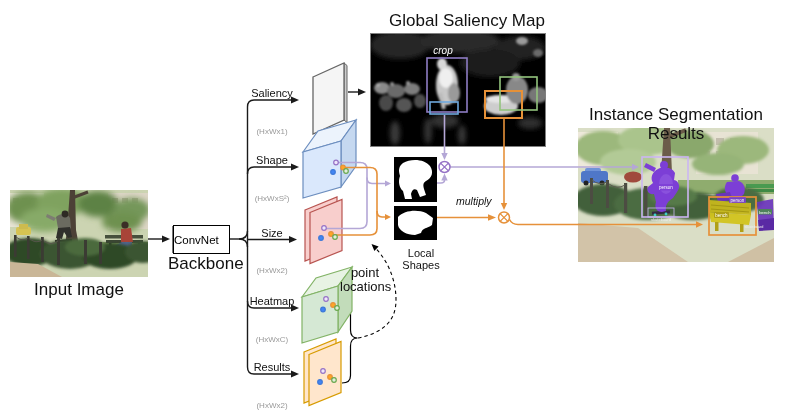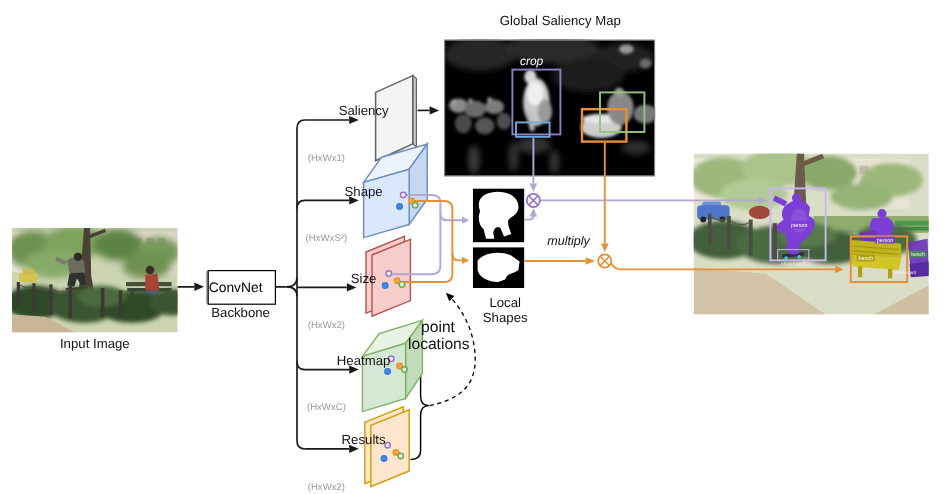--- a/index.html
+++ b/index.html
@@ -1,22 +1,22 @@
 <!DOCTYPE html>
 <html><head>
 <meta charset="utf-8">
 <style>
   html,body{margin:0;padding:0;background:#ffffff;}
   .canvas{position:relative;width:790px;height:412px;background:#fff;overflow:hidden;
           font-family:"Liberation Sans", sans-serif;}
   .lbl{position:absolute;color:#111;line-height:1.1;}
   .c{text-align:center;}
   .dim{color:#999;font-size:8px;margin-top:26px;}
-  .bname{font-size:11px;margin-left:31px;}
-  .title{font-size:11px;}
+  .bname{font-size:11px;}
+  .title{font-size:17px;}
   .imgbox{position:absolute;}
   .convnet{position:absolute;left:173px;top:225px;width:55px;height:27px;border:1.5px solid #000;
            background:#fff;display:flex;align-items:center;justify-content:flex-start;font-size:11.5px;
            box-shadow:-2px 0 0 -1px #777;}
   svg{display:block;}
   .overlay{position:absolute;left:0;top:0;z-index:5;pointer-events:none;}
   .under{z-index:2;}
   .txt{z-index:8;}
 </style>
 </head>
@@ -398,20 +398,21 @@
     </g>
     <g stroke-width="1.2">
       <circle cx="323" cy="371" r="2.3" fill="#efe7fb" stroke="#9673c6"></circle>
       <circle cx="330" cy="377" r="2.3" fill="#ffa726" stroke="#e6913a"></circle>
       <circle cx="320" cy="382" r="2.3" fill="#4285f4" stroke="#3c78d8"></circle>
       <circle cx="334" cy="380" r="2.3" fill="#e2efdb" stroke="#6aa84f"></circle>
     </g>
   </svg>
 
   <div class="lbl txt title c" style="left:379px;top:12px;width:176px">Global Saliency Map</div>
+  <div class="lbl txt title c" style="left:578px;top:106px;width:196px">Instance Segmentation Results</div>
   <div class="lbl txt title c" style="left:10px;top:281px;width:138px">Input Image</div>
 
   <div class="convnet txt">
       <span>ConvNet</span>
     </div>
   <div class="lbl txt title c" style="left:168px;top:255px;width:65px">Backbone</div>
 
   <div class="lbl txt bname c" style="left:246px;top:87px;width:52px">Saliency</div>
   <div class="lbl txt dim c" style="left:246px;top:101.5px;width:52px">(HxWx1)</div>
   <div class="lbl txt bname c" style="left:246px;top:154px;width:52px">Shape</div>

